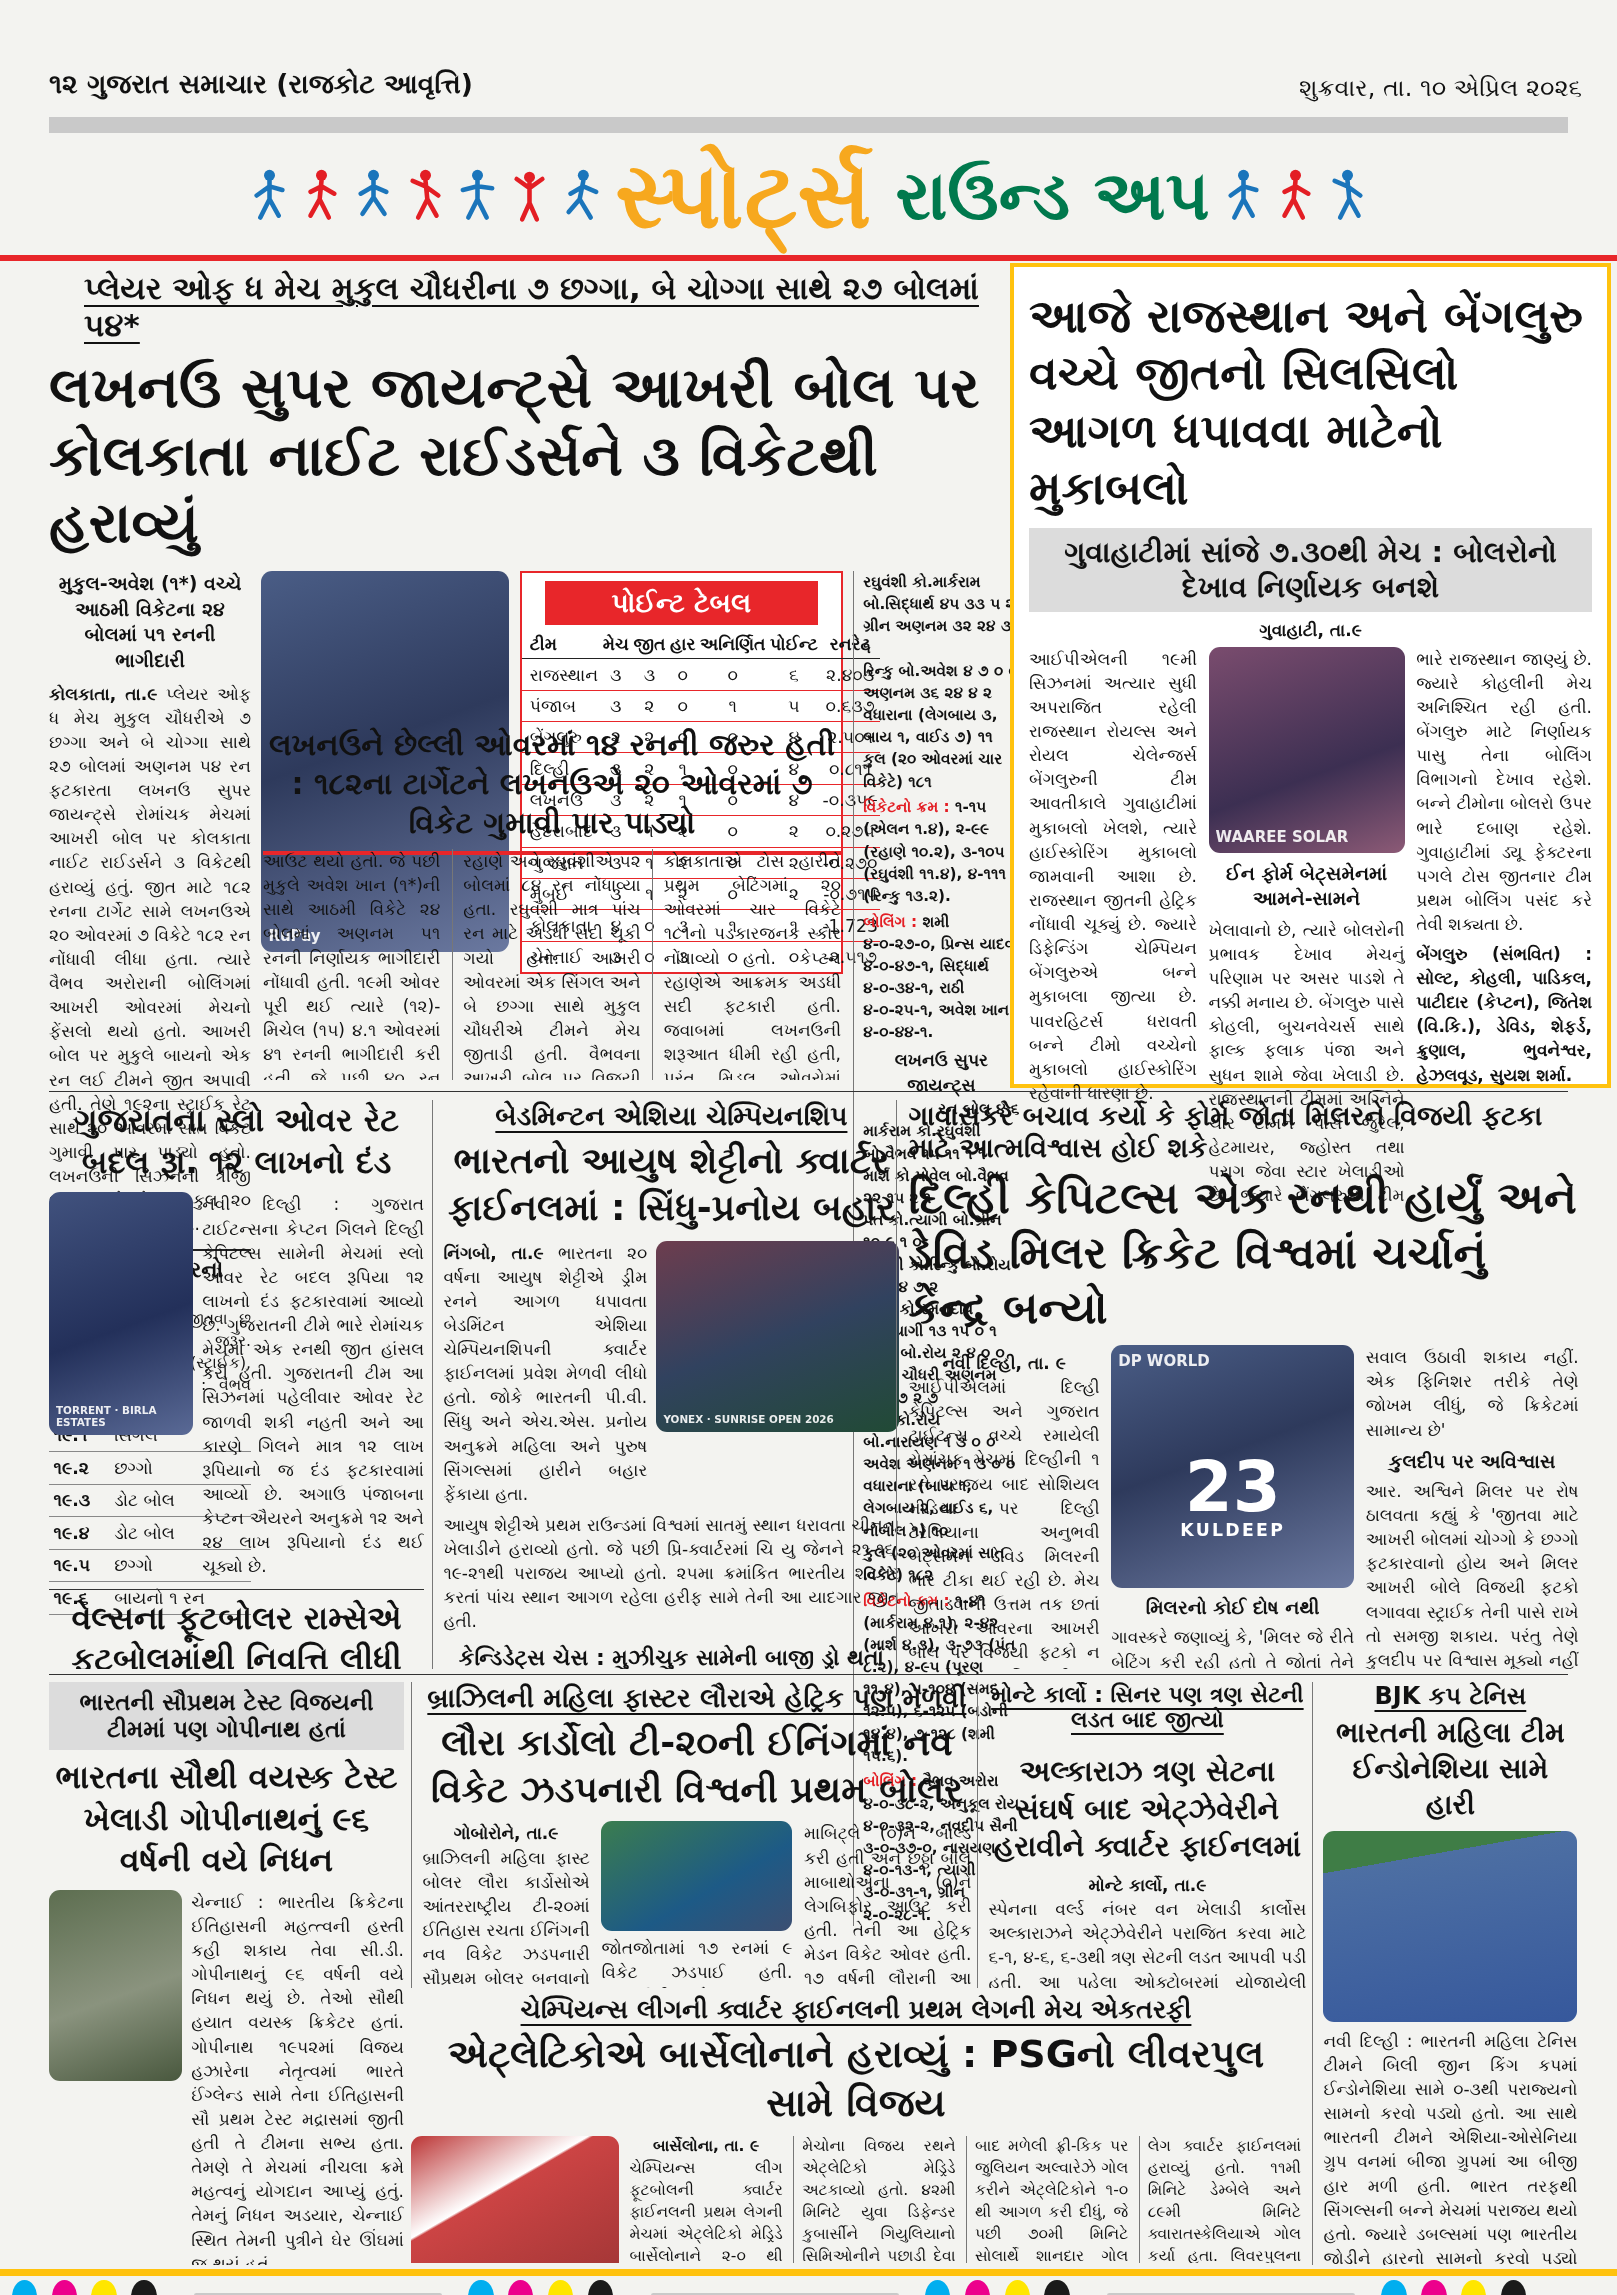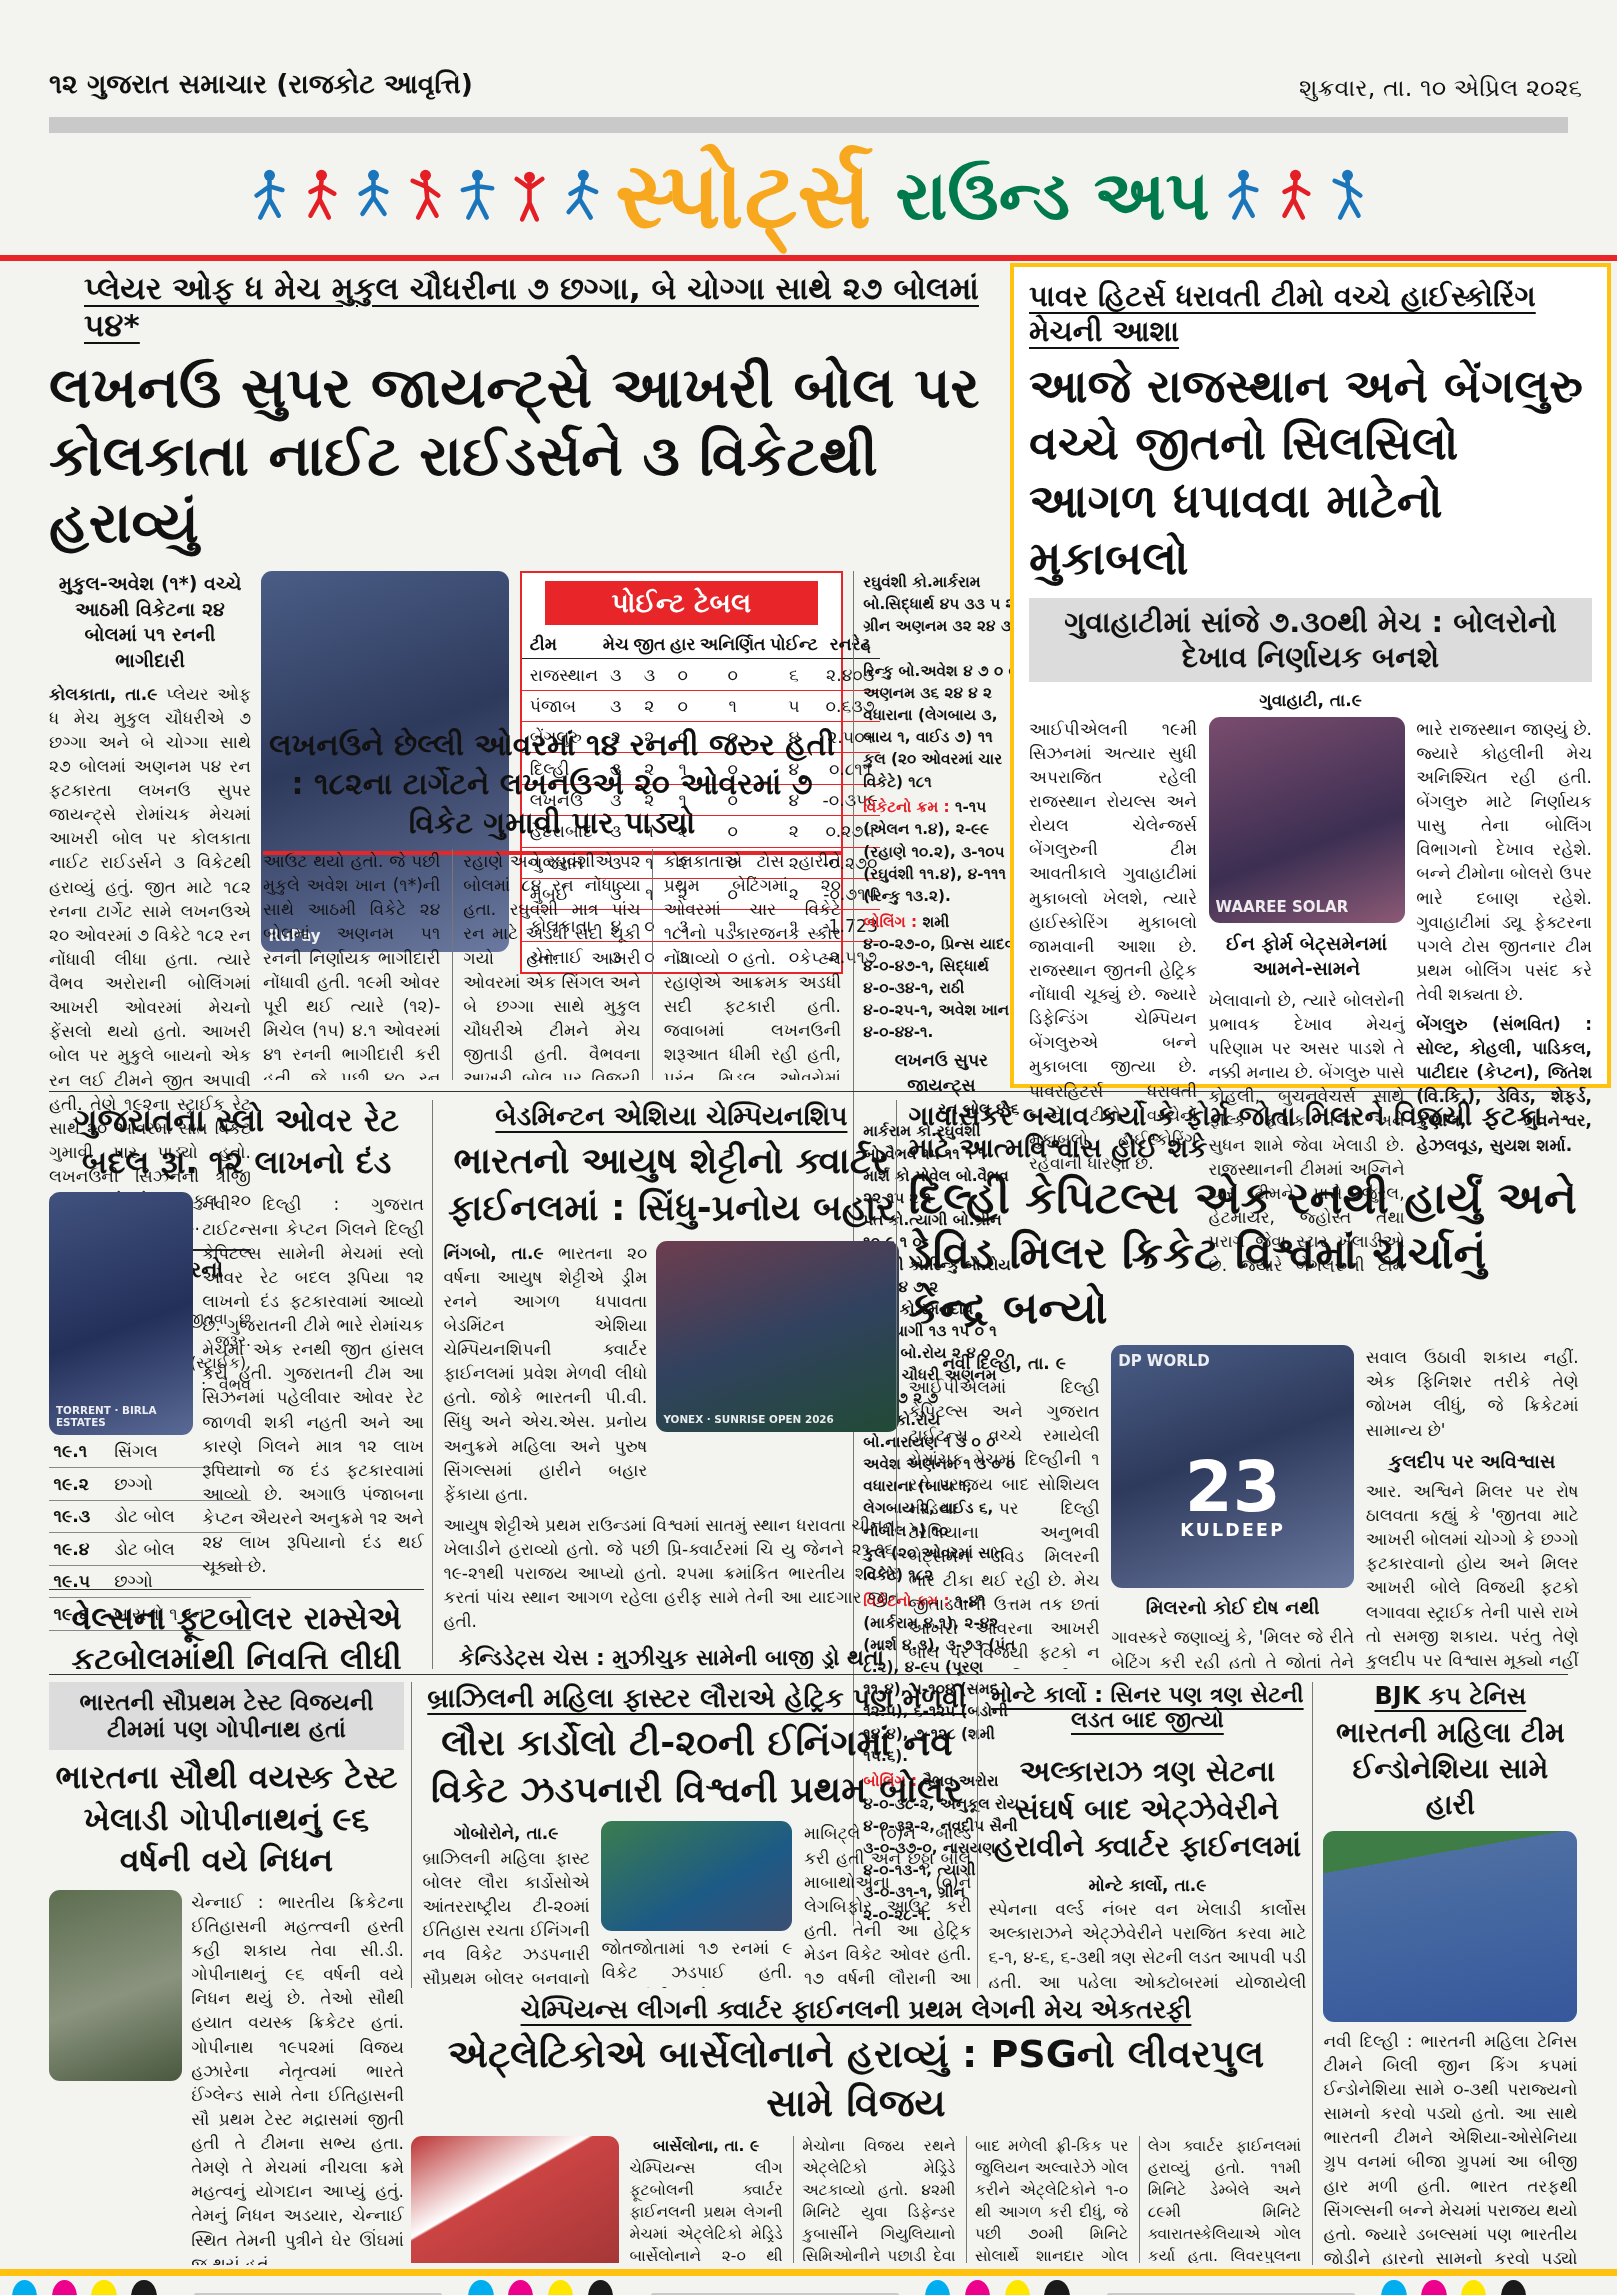--- a/index.html
+++ b/index.html
@@ -136,21 +136,21 @@
 
     <div style="width:202px;flex:0 0 202px;">
       <div class="subhead ctr">મુકુલ-અવેશ (૧*) વચ્ચે આઠમી વિકેટના ૨૪ બોલમાં ૫૧ રનની ભાગીદારી</div>
       <div class="body-txt just" style="margin-top:8px;">
         <span class="dateline">કોલકાતા, તા.૯</span>
         <span>પ્લેયર ઓફ ધ મેચ મુકુલ ચૌધરીએ ૭ છગ્ગા અને બે ચોગ્ગા સાથે ૨૭ બોલમાં અણનમ ૫૪ રન ફટકારતા લખનઉ સુપર જાયન્ટ્સે રોમાંચક મેચમાં આખરી બોલ પર કોલકાતા નાઈટ રાઈડર્સને ૩ વિકેટથી હરાવ્યું હતું. જીત માટે ૧૮૨ રનના ટાર્ગેટ સામે લખનઉએ ૨૦ ઓવરમાં ૭ વિકેટે ૧૮૨ રન નોંધાવી લીધા હતા. ત્યારે વૈભવ અરોરાની બોલિંગમાં આખરી ઓવરમાં મેચનો ફેંસલો થયો હતો. આખરી બોલ પર મુકુલે બાયનો એક રન લઈ ટીમને જીત અપાવી હતી. તેણે ૧૯૨ના સ્ટ્રાઈક રેટ સાથે ૨૦ ઓવરમાં સાત વિકેટ ગુમાવી પાર પાડ્યો હતો. લખનઉની સિઝનની ત્રીજી જીત સાથે મેચમાં કુલ ૨૦ છગ્ગા ફટકારાયા હતા.</span>
       </div>
       <div class="lastover" style="margin-top:12.7px;">
         <div class="lastover-title">આખરી ઓવરનો રોમાંચ</div>
         <div class="body-sm just">લખનઉને (૧૮૨/૭) જીતવા છ બોલમાં ૧૪ રનની જરૂર. બેટ્સમેન : રાજા (સ્ટ્રાઈક), મુકુલ ચૌધરી. બોલર : વૈભવ અરોરા.</div>
-        <table class="lo" style="margin-top:17px;">
+        <table class="lo" style="margin-top:1px;">
           <tbody>
               <tr>
                 <td>૧૯.૧</td>
                 <td>સિંગલ</td>
               </tr>
               <tr>
                 <td>૧૯.૨</td>
                 <td>છગ્ગો</td>
               </tr>
               <tr>
@@ -330,21 +330,20 @@
 <div class="abs" style="left:263px;top:725px;width:578px;">
   <div class="mid-subhead">લખનઉને છેલ્લી ઓવરમાં ૧૪ રનની જરુર હતી : ૧૮૨ના ટાર્ગેટને લખનઉએ ૨૦ ઓવરમાં ૭ વિકેટ ગુમાવી પાર પાડ્યો</div>
 </div>
 <div class="abs colflex" style="left:263px;top:849px;width:578px;height:231px;overflow:hidden;">
   <div class="body-txt just vrule" style="border:none;">આઉટ થયો હતો. જે પછી મુકુલે અવેશ ખાન (૧*)ની સાથે આઠમી વિકેટે ૨૪ બોલમાં અણનમ ૫૧ રનની નિર્ણાયક ભાગીદારી નોંધાવી હતી. ૧૯મી ઓવર પૂરી થઈ ત્યારે (૧૨)-મિચેલ (૧૫) ૪.૧ ઓવરમાં ૪૧ રનની ભાગીદારી કરી હતી. જે પછી ૪૦ રન આપ્યા હતા, તે પછી પહેલીવાર ૩૭ બોલમાં બાકીના ૫૦ રનની સામે ૫૦ રન નોંધાતા જીતની આશા જાગી હતી.</div>
   <div class="body-txt just vrule" style="padding-left:10.4px;">રહાણે અને રઘુવંશીએ ૫૨ બોલમાં ૮૪ રન નોંધાવ્યા હતા. રઘુવંશી માત્ર પાંચ રન માટે અડધી સદી ચૂકી ગયો હતો. આખરી ઓવરમાં એક સિંગલ અને બે છગ્ગા સાથે મુકુલ ચૌધરીએ ટીમને મેચ જીતાડી હતી. વૈભવના આખરી બોલ પર વિજયી ૧ રન સાથે કોલકાતાની ટીમ સતત ત્રીજી હાર સાથે પોઈન્ટ ટેબલમાં છેક નવમા ક્રમે સરકી ગઈ હતી.</div>
   <div class="body-txt just vrule" style="padding-left:10.4px;">કોલકાતાએ ટોસ હારીને પ્રથમ બેટિંગમાં ૨૦ ઓવરમાં ચાર વિકેટે ૧૮૧નો પડકારજનક સ્કોર નોંધાવ્યો હતો. કેપ્ટન રહાણેએ આક્રમક અડધી સદી ફટકારી હતી. જવાબમાં લખનઉની શરૂઆત ધીમી રહી હતી, પરંતુ મિડલ ઓવરોમાં બડોનીના ૩૪ બોલમાં ૫૪ રનથી મેચ સમતોલ બની હતી.</div>
 </div>
 
 <div class="abs ybox" style="left:1010px;top:263px;width:563px;height:794px;">
-  <div class="kicker" style="font-size:29px;"><span class="u">પાવર હિટર્સ ધરાવતી ટીમો વચ્ચે હાઈસ્કોરિંગ મેચની આશા</span></div>
   <div class="headline-lg" style="margin-top:9.2px;">આજે રાજસ્થાન અને બેંગલુરુ વચ્ચે જીતનો સિલસિલો આગળ ધપાવવા માટેનો મુકાબલો</div>
   <div class="gband" style="margin-top:10.4px;">ગુવાહાટીમાં સાંજે ૭.૩૦થી મેચ : બોલરોનો દેખાવ નિર્ણાયક બનશે</div>
   <div class="ctr b body-txt" style="margin-top:5.8px;">ગુવાહાટી, તા.૯</div>
   <div class="colflex" style="margin-top:4.6px;height:555px;overflow:hidden;">
     <div class="body-txt just" style="flex:0 0 168px;">આઈપીએલની ૧૯મી સિઝનમાં અત્યાર સુધી અપરાજિત રહેલી રાજસ્થાન રોયલ્સ અને રોયલ ચેલેન્જર્સ બેંગલુરુની ટીમ આવતીકાલે ગુવાહાટીમાં મુકાબલો ખેલશે, ત્યારે હાઈસ્કોરિંગ મુકાબલો જામવાની આશા છે. રાજસ્થાન જીતની હેટ્રિક નોંધાવી ચૂક્યું છે. જ્યારે ડિફેન્ડિંગ ચેમ્પિયન બેંગલુરુએ બન્ને મુકાબલા જીત્યા છે. પાવરહિટર્સ ધરાવતી બન્ને ટીમો વચ્ચેનો મુકાબલો હાઈસ્કોરિંગ રહેવાની ધારણા છે.</div>
     <div style="flex:0 0 196px;">
       <div class="photo photo-warm" style="height:206px;">
         <div class="plabel">WAAREE SOLAR</div>
       </div>
       <div class="subhead ctr" style="margin-top:8px;">ઈન ફોર્મ બેટ્સમેનમાં આમને-સામને</div>

